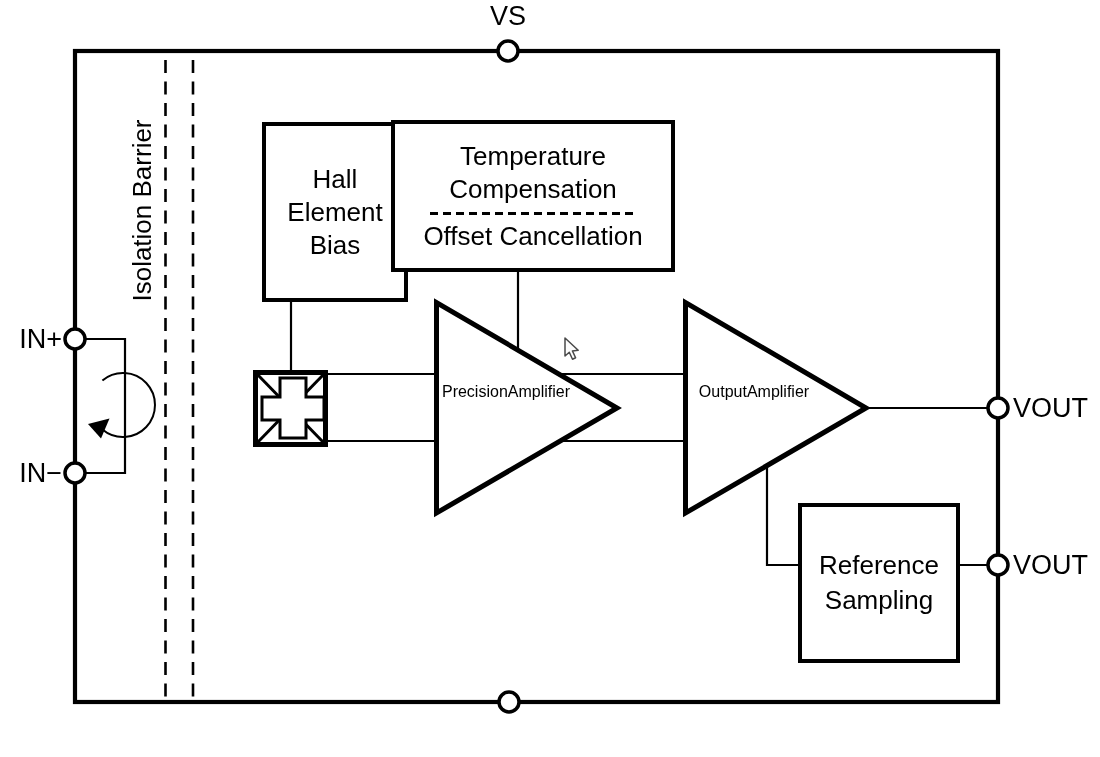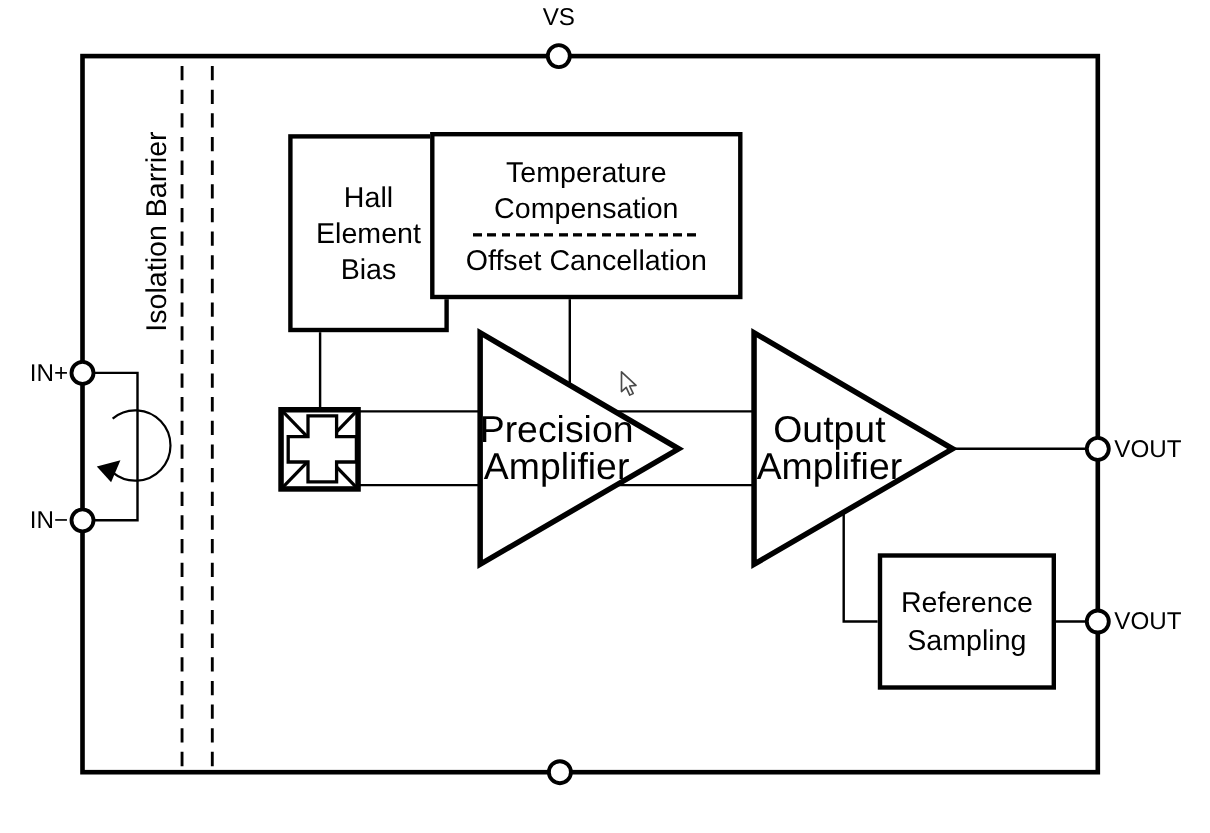--- a/index.html
+++ b/index.html
@@ -1,37 +1,37 @@
 <!DOCTYPE html>
 <html><head>
 <meta charset="utf-8">
 <style>
   html,body{margin:0;padding:0;background:#ffffff;}
   #stage{
     position:relative;width:1100px;height:757px;background:#ffffff;overflow:hidden;
     font-family:"Liberation Sans","DejaVu Sans",sans-serif;color:#000;
   }
   #stage svg{position:absolute;left:0;top:0;}
-  .lbl{position:absolute;display:flex;align-items:center;font-size:22px;line-height:1;white-space:nowrap;}
+  .lbl{position:absolute;display:flex;align-items:center;font-size:27px;line-height:1;white-space:nowrap;}
   .lbl.center{justify-content:center;}
   .lbl.right{justify-content:flex-end;text-align:right;}
   .lbl.left{justify-content:flex-start;}
   .block{
     position:absolute;box-sizing:border-box;border:4px solid #000;background:#fff;
     display:flex;flex-direction:column;align-items:center;justify-content:center;
     font-size:26px;line-height:33px;text-align:center;
   }
   .block .bline{width:100%;}
   .divider{
     width:206px;height:3px;margin:6px 0 5px 0;
     background:repeating-linear-gradient(90deg,#000 0 8px,transparent 8px 13px);
   }
   .tri-label{
-    position:absolute;display:flex;flex-direction:column;align-items:center;justify-content:center;
-    font-size:34px;line-height:33px;text-align:center;background:transparent;
+    position:absolute;display:flex;flex-direction:row;align-items:center;justify-content:center;
+    font-size:16px;line-height:33px;text-align:center;background:transparent;
   }
   .iso-label{
     position:absolute;left:32px;top:195px;width:220px;height:31px;
     display:flex;align-items:center;justify-content:center;
     font-size:26px;transform:rotate(-90deg);white-space:nowrap;
   }
   .rs-block{line-height:35px;}
 </style>
 </head>
 <body>
@@ -100,21 +100,21 @@
     <div class="bline">Bias</div>
   </div>
 
   <div class="block" style="left:391px;top:120px;width:284px;height:152px;">
     <div class="bline">Temperature</div>
     <div class="bline">Compensation</div>
     <div class="divider"></div>
     <div class="bline">Offset Cancellation</div>
   </div>
 
-  <div class="block rs-block" style="left:798px;top:503px;width:162px;height:124px;">
+  <div class="block rs-block" style="left:798px;top:503px;width:162px;height:160px;">
     <div class="bline">Reference</div>
     <div class="bline">Sampling</div>
   </div>
 
   <div class="tri-label" style="left:436px;top:375px;width:140px;">
     <div>Precision</div>
     <div>Amplifier</div>
   </div>
 
   <div class="tri-label" style="left:684px;top:375px;width:140px;">

